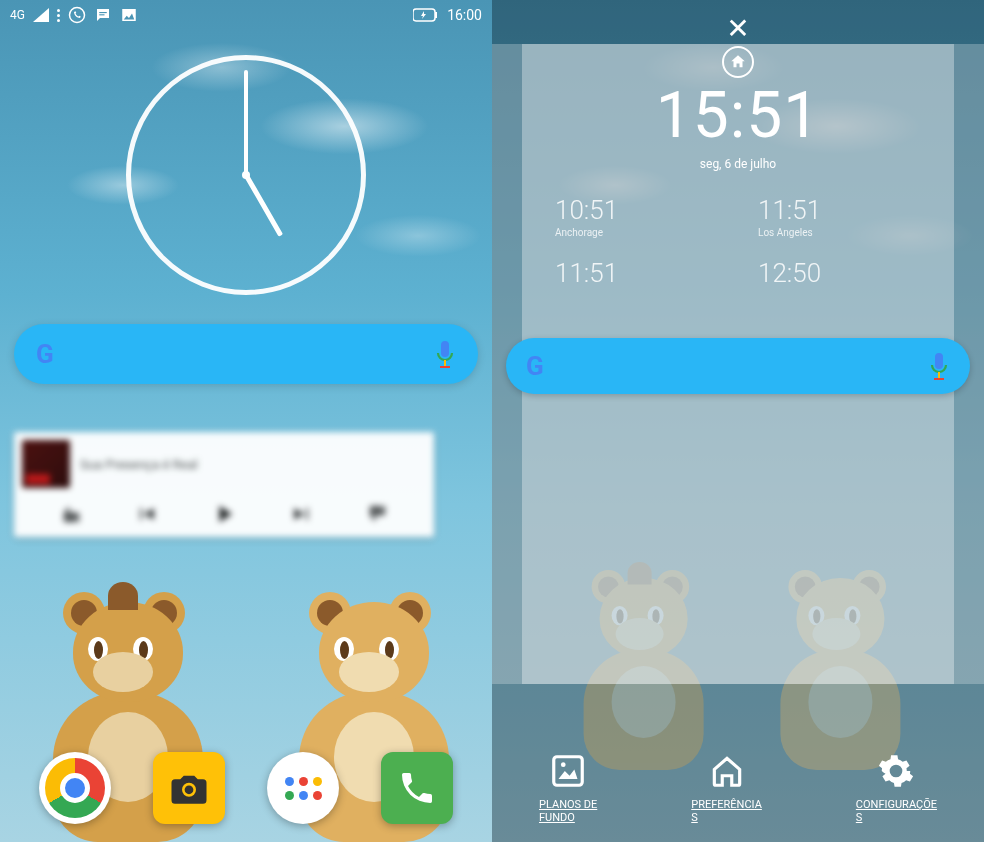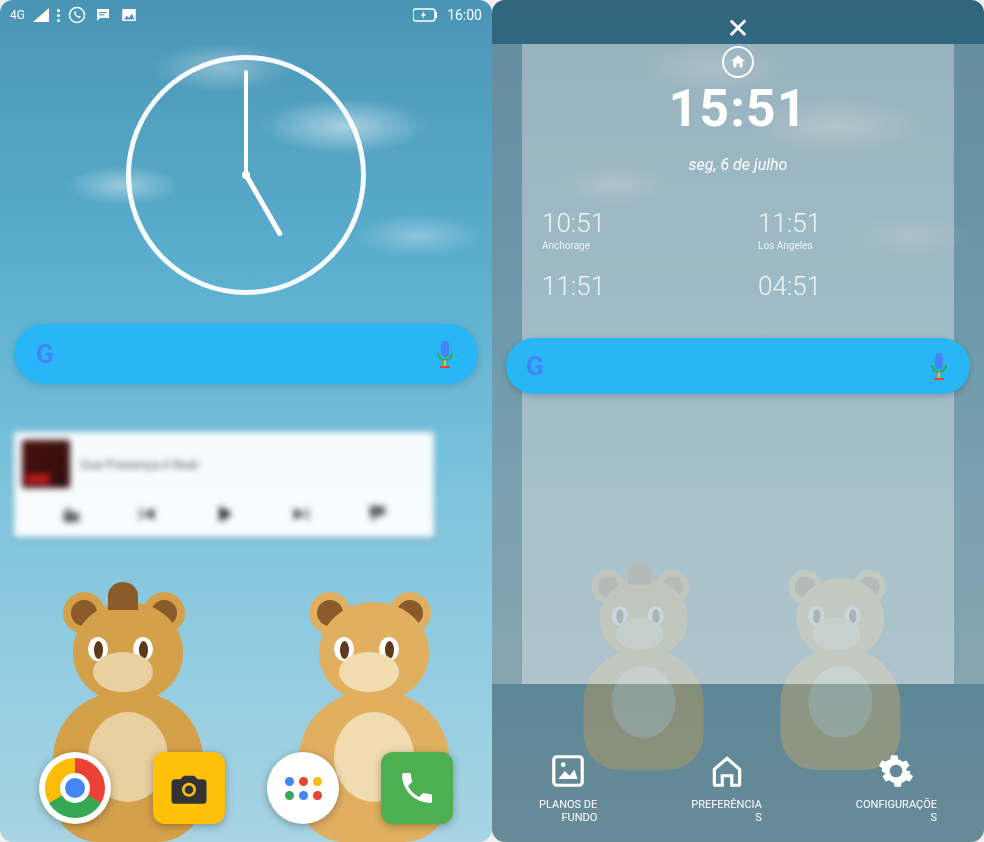--- a/index.html
+++ b/index.html
@@ -1,17 +1,17 @@
 <!DOCTYPE html>
 <html><head>
 <meta charset="utf-8">
 <style>
 * { margin: 0; padding: 0; box-sizing: border-box; font-family: -apple-system, BlinkMacSystemFont, "Segoe UI", Roboto, sans-serif; }
 body { background: #f0f0f0; display: flex; gap: 0; }
-.screen { width: 492px; height: 842px; position: relative; overflow: hidden; background: linear-gradient(180deg, #4a95b5 0%, #5db1d1 35%, #7fc5de 60%, #a8d4e3 100%); border-radius: 13px; }
+.screen { width: 492px; height: 842px; position: relative; overflow: hidden; background: linear-gradient(180deg, #4a95b5 0%, #5db1d1 35%, #7fc5de 60%, #a8d4e3 100%); }
 .wallpaper-clouds { position: absolute; inset: 0; background:
   radial-gradient(ellipse 120px 40px at 70% 15%, rgba(255,255,255,0.5), transparent 70%),
   radial-gradient(ellipse 80px 28px at 25% 22%, rgba(255,255,255,0.4), transparent 70%),
   radial-gradient(ellipse 100px 35px at 45% 8%, rgba(255,255,255,0.35), transparent 70%),
   radial-gradient(ellipse 90px 30px at 85% 28%, rgba(255,255,255,0.3), transparent 70%);
 }
 .wallpaper-chars { position: absolute; bottom: 0; left: 0; right: 0; height: 320px; display: flex; justify-content: space-around; align-items: flex-end; }
 .lion-cub { width: 180px; height: 260px; position: relative; }
 .cub-head { position:absolute; top:20px; left:40px; width:110px; height:100px; background:#d4a04a; border-radius:50% 50% 48% 48%; }
 .cub-ear-l { position:absolute; top:10px; left:30px; width:42px; height:42px; background:#d4a04a; border-radius:50% 50% 30% 50%; }
@@ -67,31 +67,31 @@
 .apps-icon span { width:9px; height:9px; border-radius:50%; }
 .phone-icon { background:#4caf50; border-radius:12px; }
 
 
 .overlay-dark { position:absolute; inset:0; background:rgba(10,30,40,0.4); z-index:3; }
 .close-x { position:absolute; top:12px; left:50%; transform:translateX(-50%); color:#fff; z-index:20; font-size:28px; font-weight:300; }
 .home-badge { position:absolute; top:46px; left:50%; transform:translateX(-50%); width:32px; height:32px; border:2px solid #fff; border-radius:50%; display:flex; align-items:center; justify-content:center; z-index:20; }
 .preview-panel { position:absolute; top:44px; left:30px; right:30px; height:640px; background:rgba(255,255,255,0.5); z-index:10; display:flex; flex-direction:column; align-items:center; padding-top:34px; }
 .side-edge-l, .side-edge-r { position:absolute; top:44px; width:30px; height:640px; background:rgba(255,255,255,0.25); z-index:9; }
 .side-edge-l { left:0; } .side-edge-r { right:0; }
-.big-time { color:#fff; font-size:52px; font-weight:700; letter-spacing:1px; }
-.big-date { color:#fff; font-size:16px; font-weight:400; margin-top:16px;font-style:italic; }
-.world-clocks { display:grid; grid-template-columns:1fr 1fr; gap:20px 40px; margin-top:34px; width:100%; padding:0 20px; }
+.big-time { color:#fff; font-size:64px; font-weight:400; letter-spacing:1px; }
+.big-date { color:#fff; font-size:12px; font-weight:400; margin-top:4px; }
+.world-clocks { display:grid; grid-template-columns:1fr 1fr; gap:20px 40px; margin-top:24px; width:100%; padding:0 33px; }
 .world-clock { text-align:left; }
 .wc-time { color:rgba(255,255,255,0.85); font-size:26px; font-weight:300; }
 .wc-label { color:rgba(255,255,255,0.8); font-size:10px; margin-top:2px; }
 .search-bar-right { position:absolute; top:338px; left:14px; right:14px; height:56px; background:#29b6f6; border-radius:28px; display:flex; align-items:center; padding:0 20px; z-index:12; box-shadow:0 2px 6px rgba(0,0,0,0.2); }
 
 
 .edit-options { position:absolute; bottom:18px; left:0; right:0; display:flex; justify-content:space-around; z-index:20; }
-.edit-opt { display:flex; flex-direction:column; align-items:center; gap:5px; color:#fff; font-size:11px; text-transform:uppercase; text-align:right; line-height:1.2; }
+.edit-opt { display:flex; flex-direction:column; align-items:center; gap:5px; color:#fff; font-size:11px; text-transform:uppercase; text-align:left; line-height:1.2;text-decoration:underline; }
 .edit-opt-icon { width:44px; height:44px; display:flex; align-items:center; justify-content:center; }
 .mirrored-chars { position:absolute; bottom:100px; left:0; right:0; height:200px; display:flex; justify-content:space-around; opacity:0.35; transform:scale(0.8); z-index:4; }
 </style>
 </head>
 <body>
 
 <div class="screen">
   <div class="wallpaper-clouds"></div>
   <div class="wallpaper-chars">
     <div class="lion-cub">
@@ -279,21 +279,21 @@
       </div>
       <div class="world-clock">
         <div class="wc-time">11:51</div>
         <div class="wc-label">Los Angeles</div>
       </div>
       <div class="world-clock">
         <div class="wc-time">11:51</div>
         <div class="wc-label"></div>
       </div>
       <div class="world-clock">
-        <div class="wc-time">04:51</div>
+        <div class="wc-time">12:50</div>
         <div class="wc-label"></div>
       </div>
     </div>
   </div>
 
   <div class="search-bar-right">
     <span class="google-g"><span class="gb">G</span></span>
     <span class="mic-icon">
       <svg width="22" height="30" viewBox="0 0 22 30">
           <rect x="7" y="2" width="8" height="16" rx="4" fill="#4285F4"></rect>

